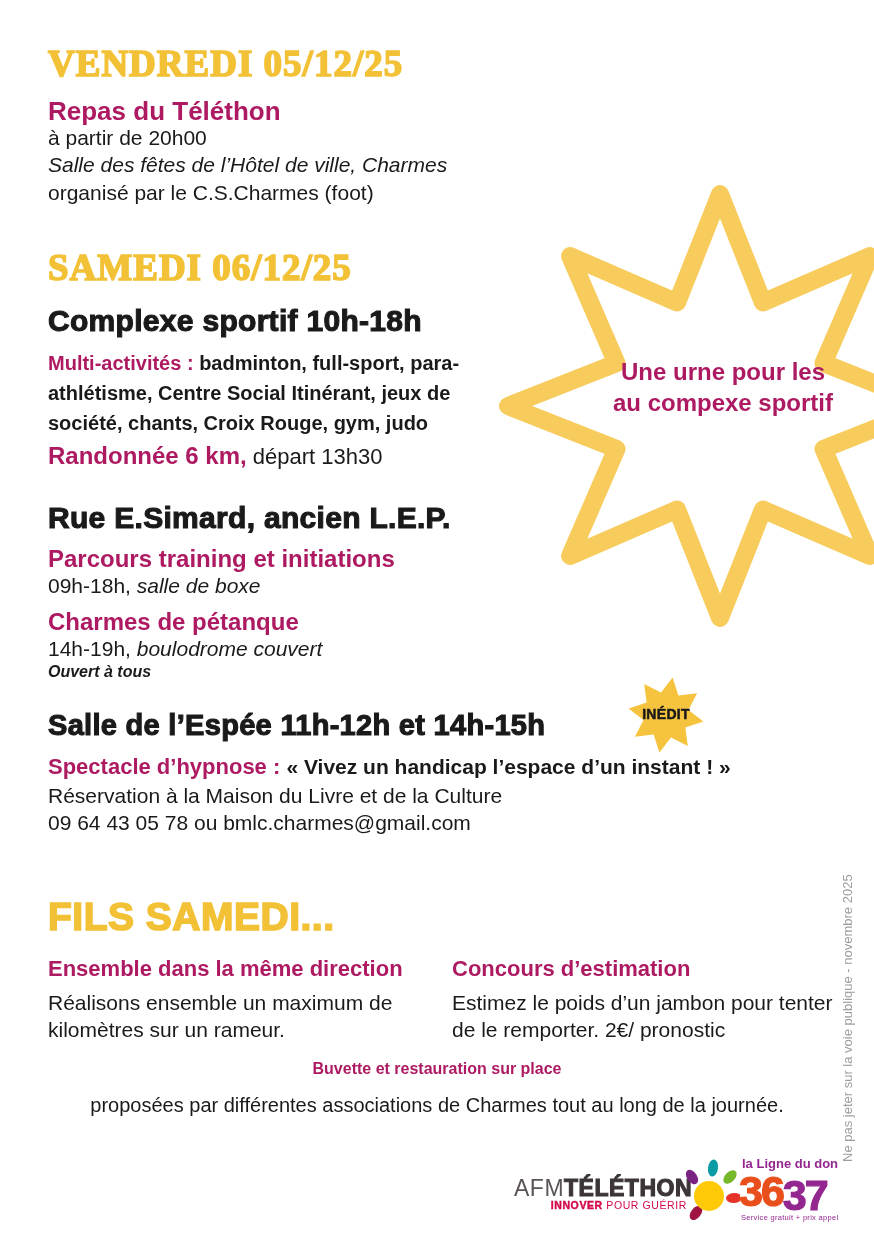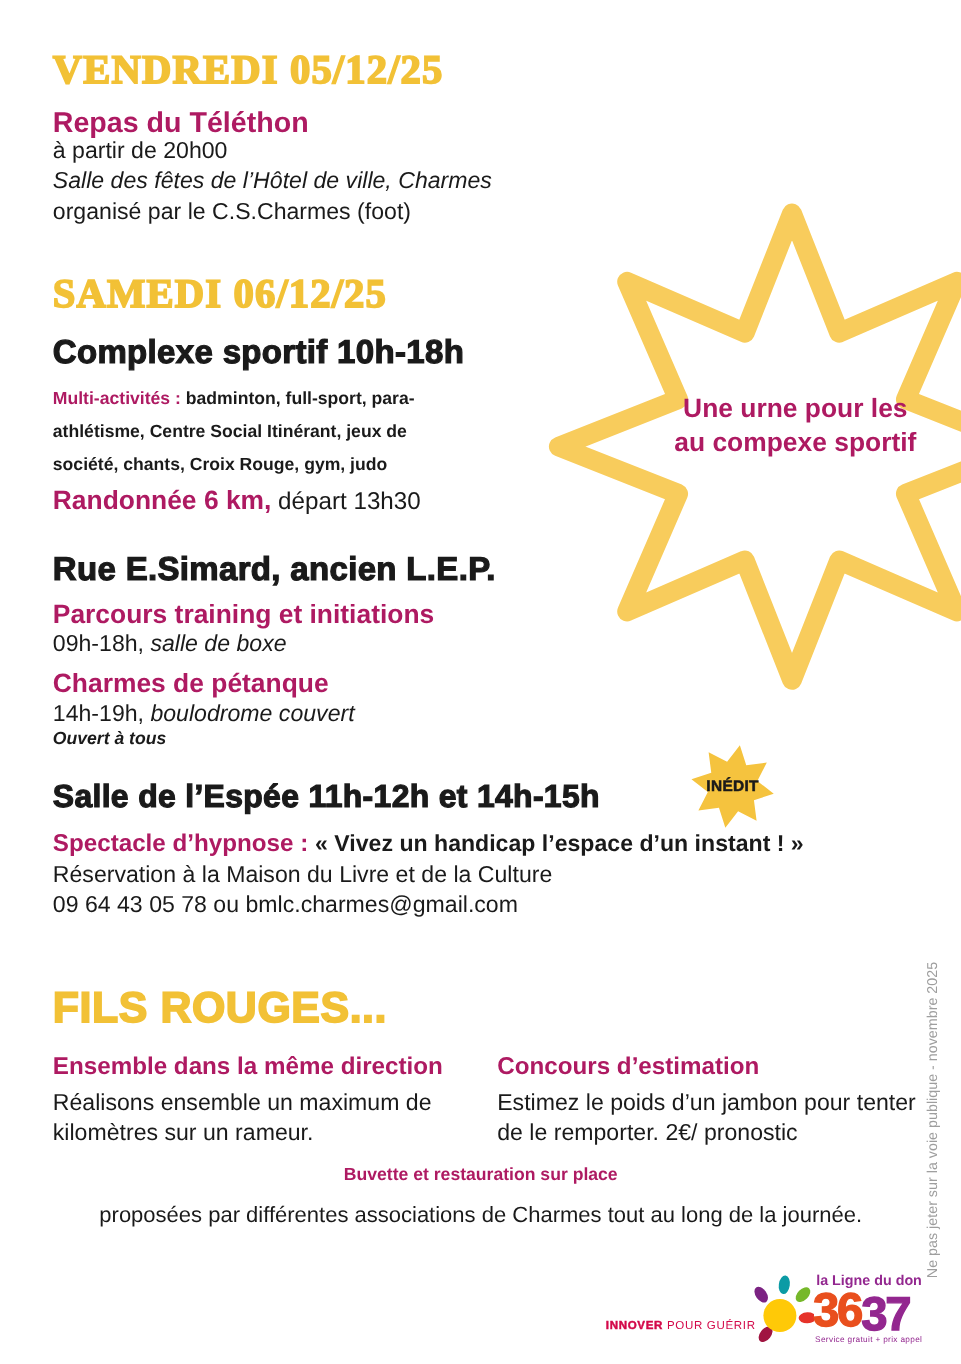--- a/index.html
+++ b/index.html
@@ -47,21 +47,21 @@
     font-weight: 700;
     color: var(--magenta);
     white-space: nowrap;
   }
   .sub-sm { font-size: 22px; }
   .body-txt { font-size: 21px; color: var(--text-black); }
   .bold { font-weight: 700; }
   .ital { font-style: italic; }
   .nowrap { white-space: nowrap; }
 
-  .multi-block { font-size: 16px; font-weight: 700; line-height: 30px; white-space: nowrap; }
+  .multi-block { font-size: 20px; font-weight: 700; line-height: 30px; white-space: nowrap; }
   .multi-lead { color: var(--magenta); }
 
   .star-svg { position: absolute; left: 0; top: 0; pointer-events: none; }
   .big-star { fill: none; stroke: var(--star-yellow); stroke-width: 18; stroke-linejoin: round; }
   .inedit-star { fill: var(--inedit-yellow); stroke: none; }
   .urne-note {
     text-align: center;
     font-size: 24px;
     font-weight: 700;
     color: var(--magenta);
@@ -149,34 +149,37 @@
   <div class="abs bold ital nowrap" style="left:48px; top:663px; font-size:16px;">Ouvert à tous</div>
 
   <div class="abs h-venue" style="left:48px; top:708px; font-size:29px;">Salle de l’Espée 11h-12h et 14h-15h</div>
   <div class="abs inedit-label" style="left:630px; top:706px; width:72px;">INÉDIT</div>
   <div class="abs nowrap" style="left:48px; top:754px;">
     <span class="sub sub-sm">Spectacle d’hypnose : </span><span class="body-txt bold">« Vivez un handicap l’espace d’un instant ! »</span>
   </div>
   <div class="abs body-txt nowrap" style="left:48px; top:784px;">Réservation à la Maison du Livre et de la Culture</div>
   <div class="abs body-txt nowrap" style="left:48px; top:811px;">09 64 43 05 78 ou bmlc.charmes@gmail.com</div>
 
-  <div class="abs h-fils" style="left:48px; top:894px;">FILS ROUGES...</div>
+  <div class="abs h-fils" style="left:48px; top:894px;">FILS SAMEDI...</div>
 
   <div class="abs col" style="left:48px; top:955px; width:352px;">
     <div class="col-title">Ensemble dans la même direction</div>
     <div class="col-body">Réalisons ensemble un maximum de kilomètres sur un rameur.</div>
   </div>
   <div class="abs col" style="left:452px; top:955px; width:400px;">
     <div class="col-title">Concours d’estimation</div>
     <div class="col-body">Estimez le poids d’un jambon pour tenter de le remporter. 2€/ pronostic</div>
   </div>
 
   <div class="abs centered sub" style="top:1060px; font-size:16px;">Buvette et restauration sur place</div>
   <div class="abs centered body-txt" style="top:1094px; font-size:20px;">proposées par différentes associations de Charmes tout au long de la journée.</div>
 
+  <div class="abs afm-line" style="left:514px; top:1175px;">
+    <span class="afm-part">AFM</span><span class="telethon-part">TÉLÉTHON</span>
+  </div>
   <div class="abs tagline" style="left:514px; top:1199px; width:173px;">
     <span class="strong">INNOVER</span><span> POUR GUÉRIR</span>
   </div>
 
   <svg class="abs" style="left:682px; top:1158px;" width="58" height="62" viewBox="0 0 58 62">
     <ellipse cx="10" cy="19" rx="5" ry="8" transform="rotate(-35 10 19)" fill="#7B2382"></ellipse>
     <ellipse cx="31" cy="10" rx="5" ry="8.5" transform="rotate(8 31 10)" fill="#0B9BA5"></ellipse>
     <ellipse cx="48" cy="19" rx="5" ry="8" transform="rotate(45 48 19)" fill="#76B82A"></ellipse>
     <ellipse cx="52" cy="40" rx="5" ry="8" transform="rotate(88 52 40)" fill="#E6332A"></ellipse>
     <ellipse cx="14" cy="55" rx="5" ry="8" transform="rotate(38 14 55)" fill="#A01441"></ellipse>

